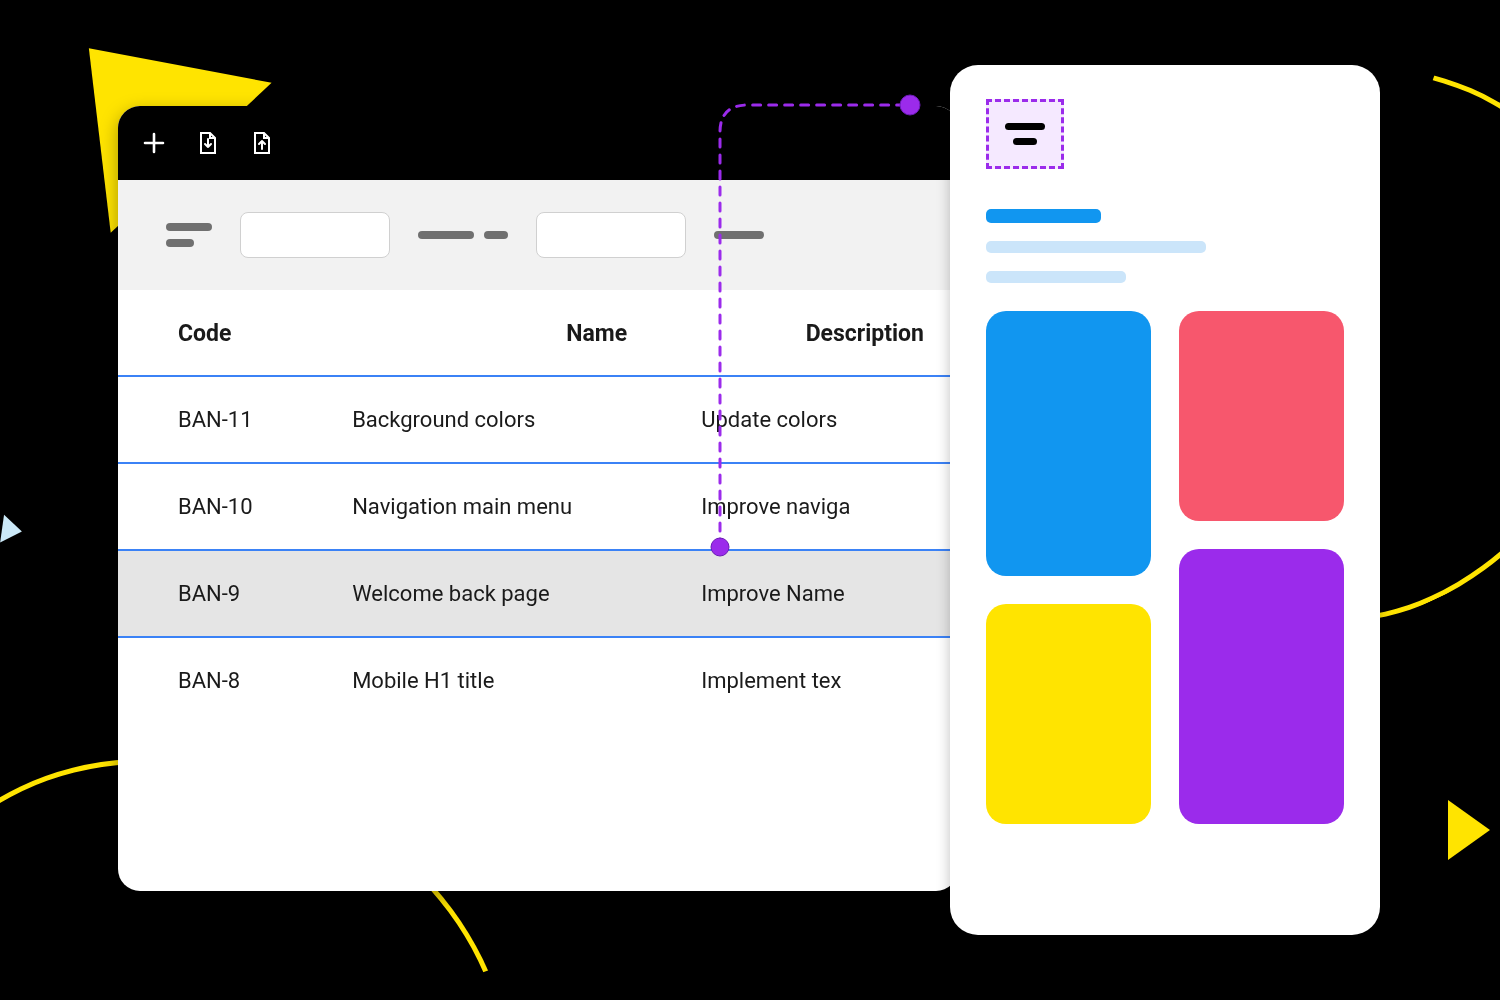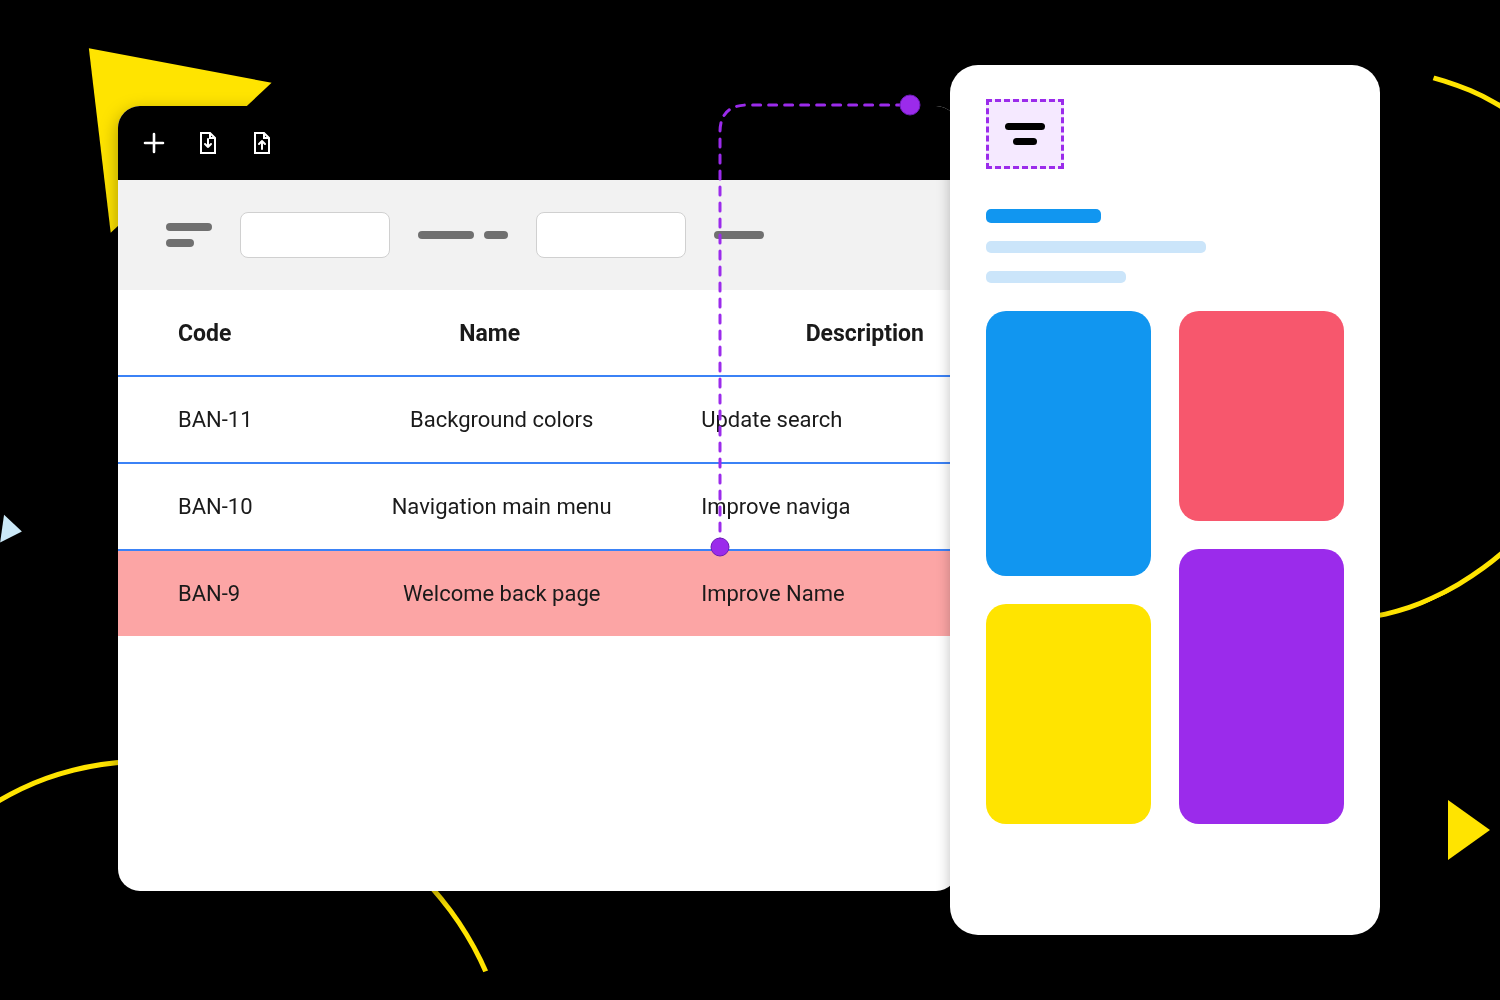--- a/index.html
+++ b/index.html
@@ -123,25 +123,25 @@
     font-weight: 700;
     font-size: 23px;
     padding: 30px 34px 28px 60px;
     border-bottom: 1px solid #e3e3e3;
   }
   table.data td {
     padding: 30px 34px 30px 60px;
     border-top: 2px solid #3b82f6;
     white-space: nowrap;
   }
-  table.data td:nth-child(2) { text-align: center; padding-left: 10px; padding-right: 10px; }
-  table.data th:nth-child(2) { text-align: center; padding-left: 10px; }
+  table.data td:nth-child(2) { text-align: left; padding-left: 10px; padding-right: 10px; }
+  table.data th:nth-child(2) { text-align: right; padding-left: 10px; }
   table.data td:nth-child(3) { padding-left: 40px; }
   table.data th:nth-child(3) { padding-left: 40px; text-align: right; }
-  tr.hover-row { background: #fca5a5; }
+  tr.hover-row { background: #e5e5e5; }
 
   
   .connector {
     position: absolute;
     top: 87px; left: 0;
     width: 1500px; height: 1000px;
     pointer-events: none;
   }
   .dot {
     fill: #9B2BEB;
@@ -248,32 +248,37 @@
           <tr>
             <th>Code</th>
             <th>Name</th>
             <th>Description</th>
           </tr>
         </thead>
         <tbody id="rows-tbody">
             <tr>
               <td>BAN-11</td>
               <td>Background colors</td>
-              <td>Update search</td>
+              <td>Update colors</td>
             </tr>
             <tr>
               <td>BAN-10</td>
               <td>Navigation main menu</td>
               <td>Improve naviga</td>
             </tr>
             <tr class="hover-row">
               <td>BAN-9</td>
               <td>Welcome back page</td>
               <td>Improve Name</td>
             </tr>
+            <tr>
+              <td>BAN-8</td>
+              <td>Mobile H1 title</td>
+              <td>Implement  tex</td>
+            </tr>
           </tbody>
       </table>
     </div>
   </div>
 
   <svg class="connector">
     <path d="M 720 460 L 720 45 Q 720 18 748 18 L 910 18" stroke="#9B2BEB" stroke-width="3" fill="none" stroke-dasharray="8 8" stroke-linecap="round"></path>
     <circle class="dot" cx="720" cy="460" r="9"></circle>
     <circle class="dot" cx="910" cy="18" r="10"></circle>
   </svg>

